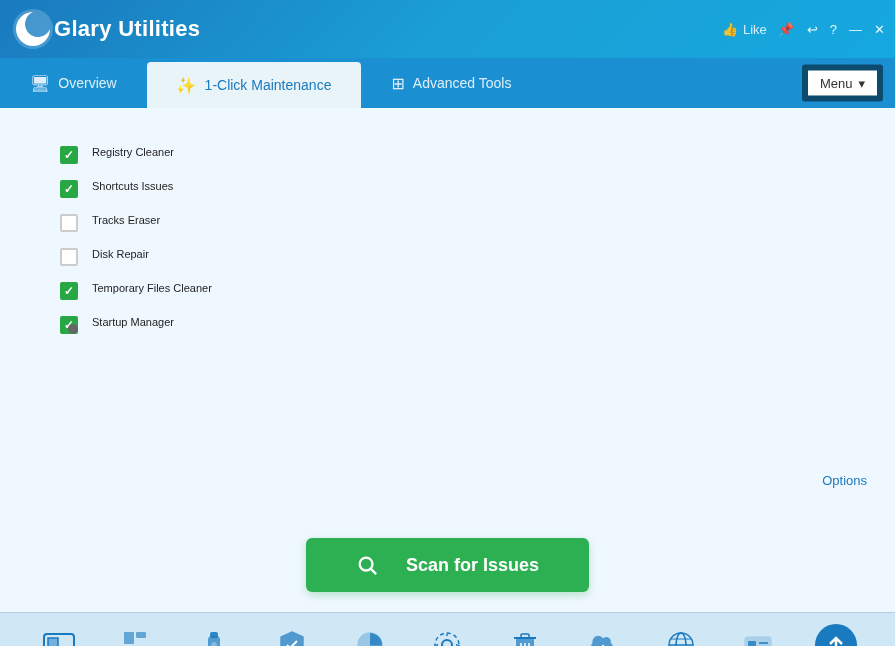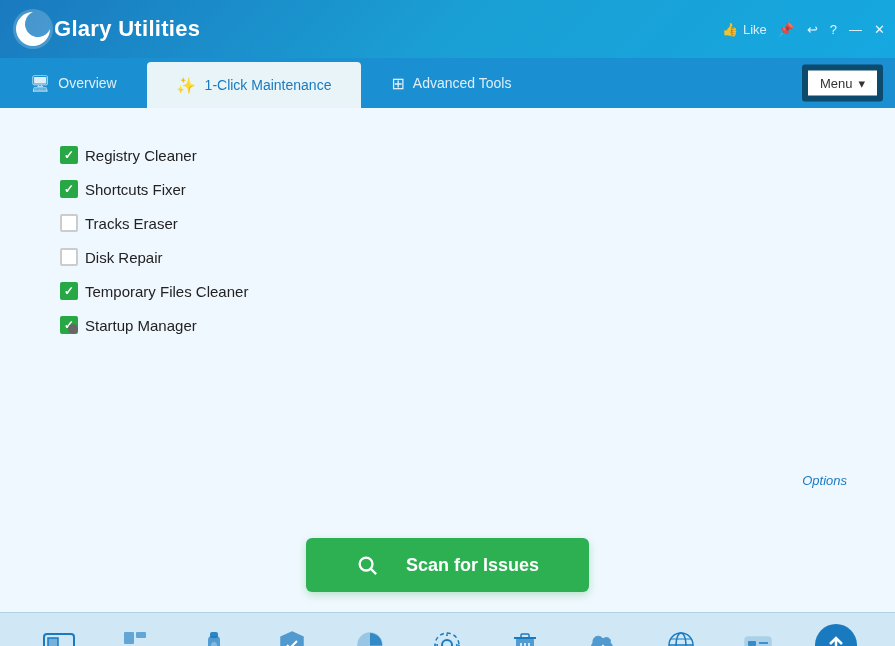--- a/index.html
+++ b/index.html
@@ -103,24 +103,24 @@
       position: relative;
     }
 
     
     .checklist {
       list-style: none;
       margin-top: 10px;
     }
     .checklist-item {
       display: flex;
-      align-items: center;
-      gap: 7px;
+      align-items: flex-start;
+      gap: 14px;
       padding: 8px 0;
-      font-size: 15px;
+      font-size: 11px;
       color: #222;
     }
     .checkbox {
       width: 18px;
       height: 18px;
       border: 2px solid #ccc;
       border-radius: 2px;
       display: flex;
       align-items: center;
       justify-content: center;
@@ -146,27 +146,26 @@
     .checkbox.half-checked::after {
       content: '✓';
       color: white;
       font-size: 12px;
       font-weight: bold;
     }
 
     
     .options-link {
       position: absolute;
-      right: 48px;
+      right: 28px;
       bottom: 20px;
       color: #1a7abf;
       font-size: 13px;
       cursor: pointer;
       text-decoration: none;
-      font-style: italic;
     }
 
     
     .scan-section {
       display: flex;
       justify-content: center;
       padding: 30px 0 20px;
       background: #f0f8ff;
     }
     .scan-btn {
@@ -253,21 +252,21 @@
 </div>
 
 <div class="main-content">
   <ul class="checklist">
     <li class="checklist-item">
       <div class="checkbox checked"></div>
       <span>Registry Cleaner</span>
     </li>
     <li class="checklist-item">
       <div class="checkbox checked"></div>
-      <span>Shortcuts Fixer</span>
+      <span>Shortcuts Issues</span>
     </li>
     <li class="checklist-item">
       <div class="checkbox"></div>
       <span>Tracks Eraser</span>
     </li>
     <li class="checklist-item">
       <div class="checkbox"></div>
       <span>Disk Repair</span>
     </li>
     <li class="checklist-item">

